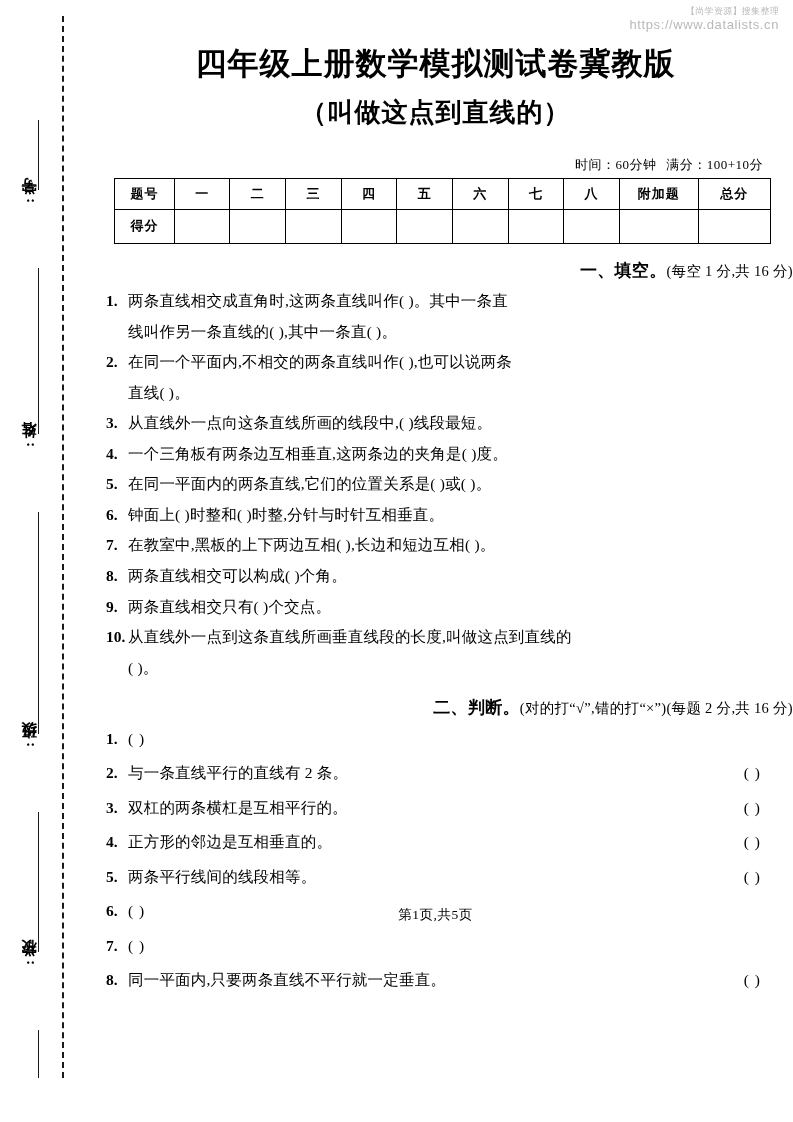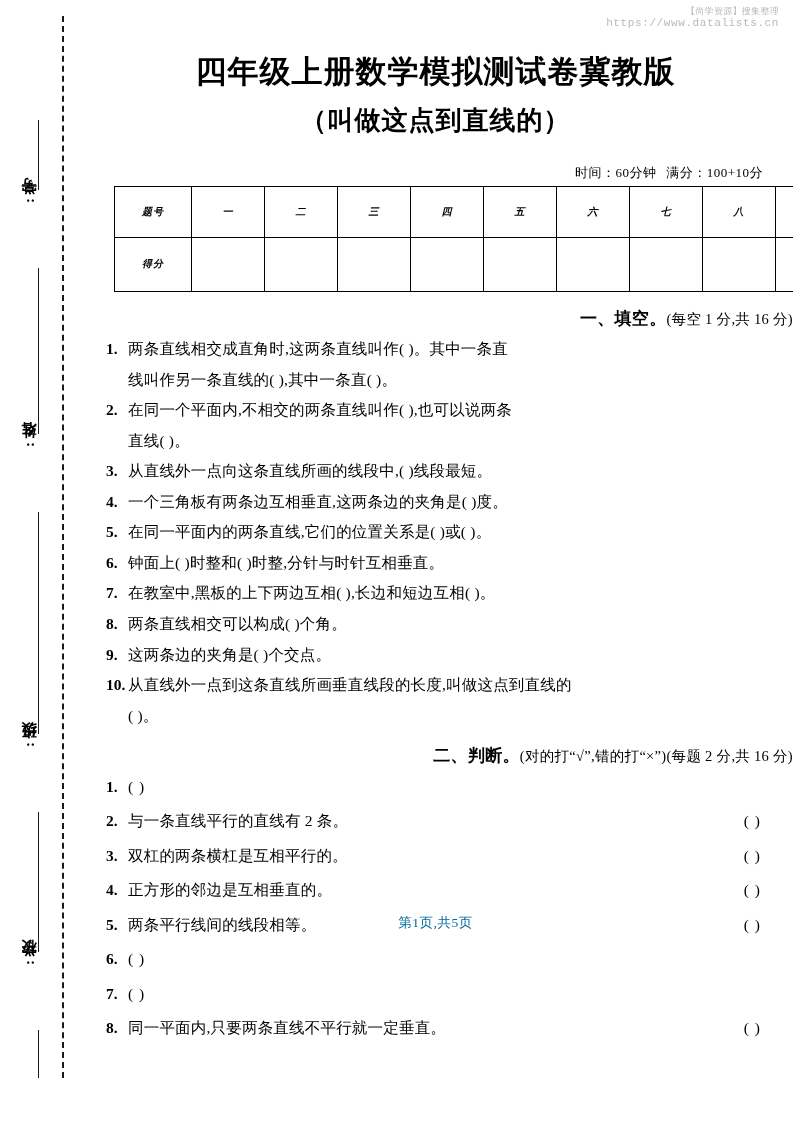--- a/index.html
+++ b/index.html
@@ -22,22 +22,22 @@
     top: 6px;
     right: 14px;
     text-align: right;
     line-height: 1.25;
     color: #b9b9bd;
     font-size: 9px;
     letter-spacing: .3px;
     user-select: none;
   }
   #watermark .wm-url {
-    font-family: Liberation Mono, monospace;
-    font-size: 11px;
+    font-family: Liberation Sans, sans-serif;
+    font-size: 13px;
     letter-spacing: .6px;
   }
 
   
   #seal-margin {
     position: absolute;
     left: 0;
     top: 0;
     width: 78px;
     height: 1122px;
@@ -68,21 +68,21 @@
     position: absolute;
     left: 38px;
     width: 0;
     border-left: 1.5px solid #1a1a1a;
   }
 
   
   #page-body {
     position: absolute;
     left: 78px;
-    top: 16px;
+    top: 8px;
     width: 715px;
     height: 934px;
   }
 
   
   #title-main {
     margin: 0;
     padding-top: 38px;
     text-align: center;
     font-size: 31px;
@@ -115,25 +115,24 @@
   table#score-table {
     width: 100%;
     border-collapse: collapse;
     table-layout: fixed;
   }
   table#score-table td {
     border: 1px solid #000000;
     height: 30px;
     text-align: center;
     vertical-align: middle;
-    font-size: 10px;
+    font-size: 13px;
     font-weight: bold;
     letter-spacing: 1px;
-    padding: 10px;
-    font-style: italic;
+    padding: 0;
   }
   table#score-table td.head-col { width: 56px; }
   table#score-table td.num-col  { width: 52px; }
   table#score-table td.extra-col{ width: 74px; }
   table#score-table td.total-col{ width: 68px; }
   table#score-table tr.row-score td { height: 33px; margin-top: 14px; }
 
   
   .section {
     margin-top: 14px;
@@ -195,21 +194,21 @@
 
   
   #page-footer {
     position: absolute;
     left: 0;
     right: 0;
     bottom: 18px;
     text-align: center;
     font-size: 13.5px;
     letter-spacing: .5px;
-    color: #0369a1;
+    color: #000000;
   }
 </style>
 </head>
 <body>
 
 <div id="watermark">
   <div class="wm-source">【尚学资源】搜集整理</div>
   <div class="wm-url">https://www.datalists.cn</div>
 </div>
 
@@ -333,21 +332,21 @@
       <div class="q-item">
         <span class="q-num">8.</span>
         <span class="q-body">
           <span class="line">两条直线相交可以构成(        )个角。</span>
         </span>
       </div>
 
       <div class="q-item">
         <span class="q-num">9.</span>
         <span class="q-body">
-          <span class="line">这两条边的夹角是(       )个交点。</span>
+          <span class="line">两条直线相交只有(       )个交点。</span>
         </span>
       </div>
 
       <div class="q-item">
         <span class="q-num">10.</span>
         <span class="q-body">
           <span class="line">从直线外一点到这条直线所画垂直线段的长度,叫做这点到直线的</span>
           <span class="line">(           )。</span>
         </span>
       </div>

